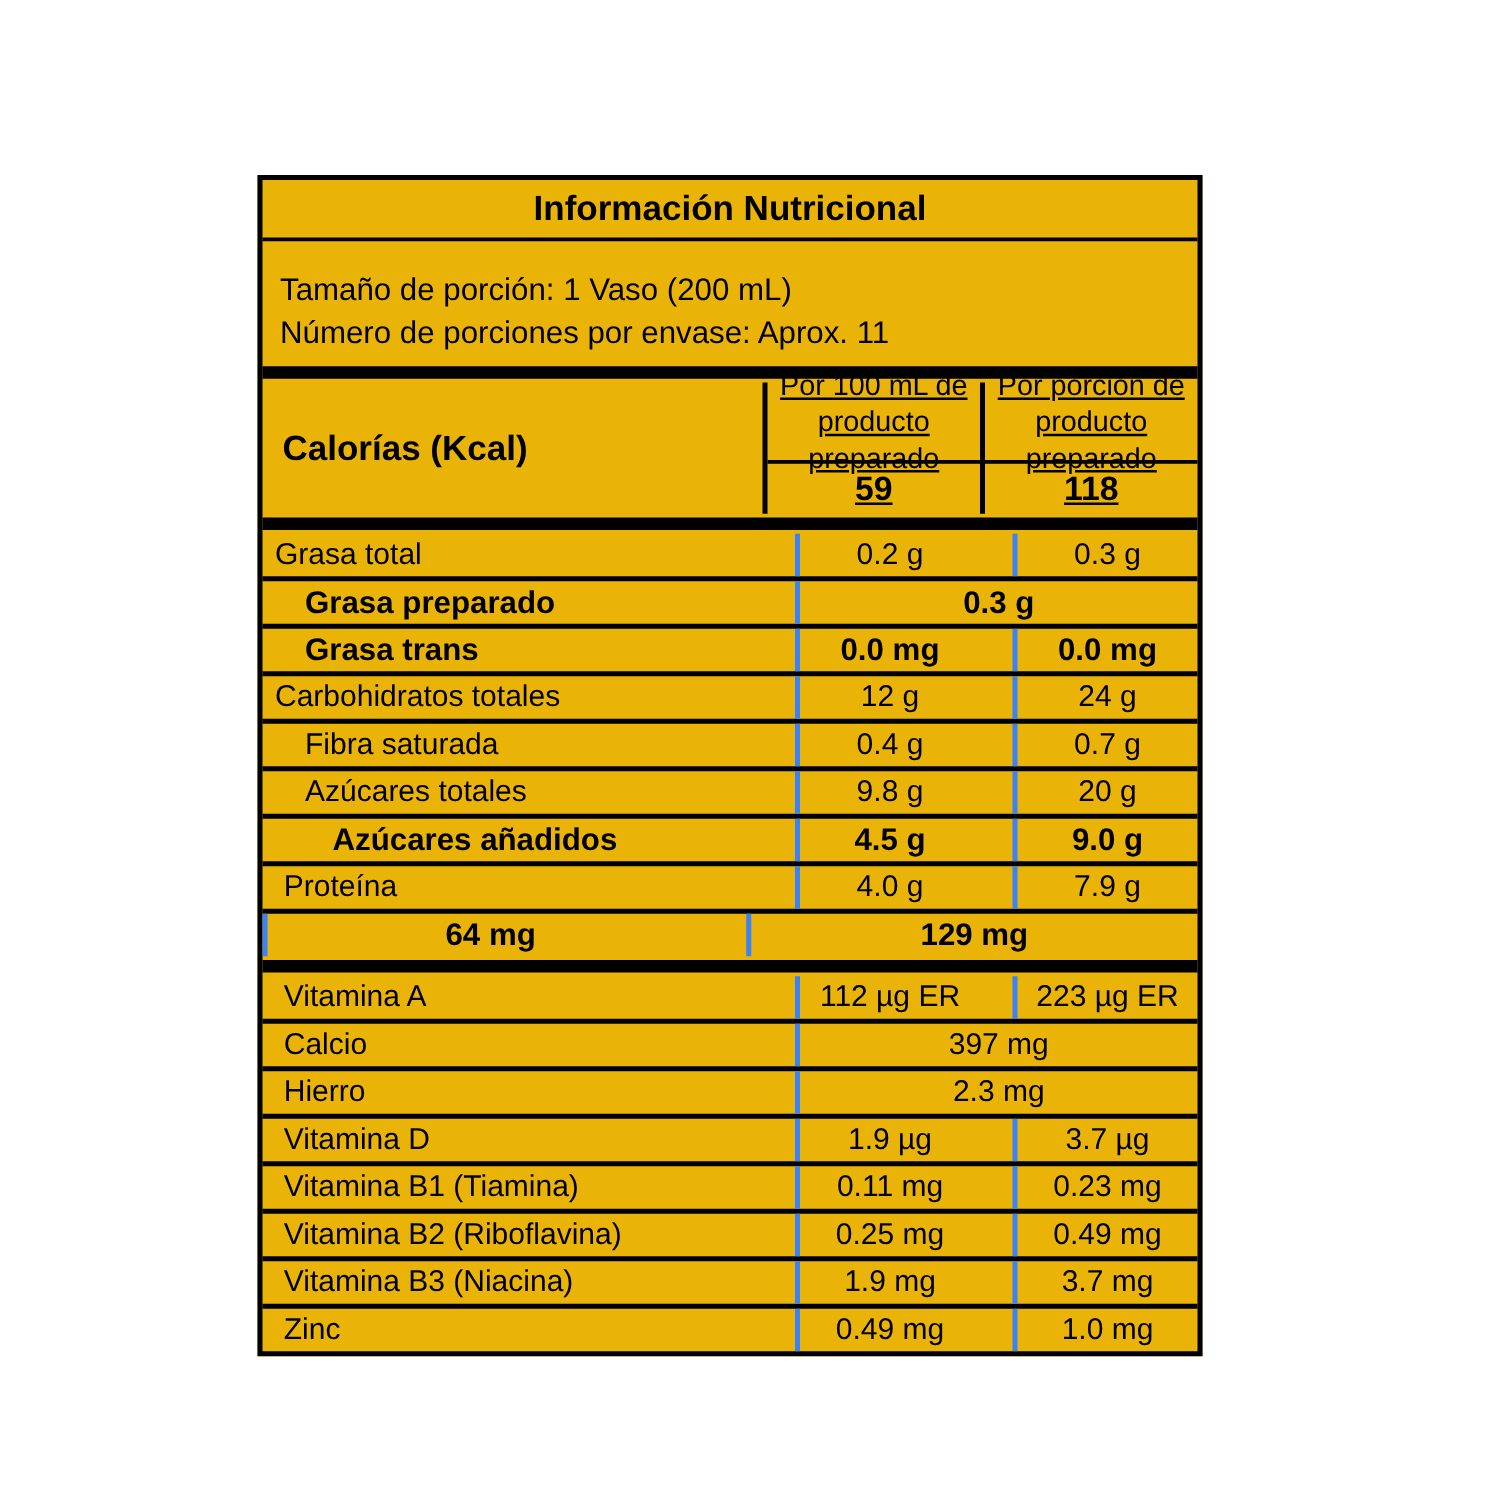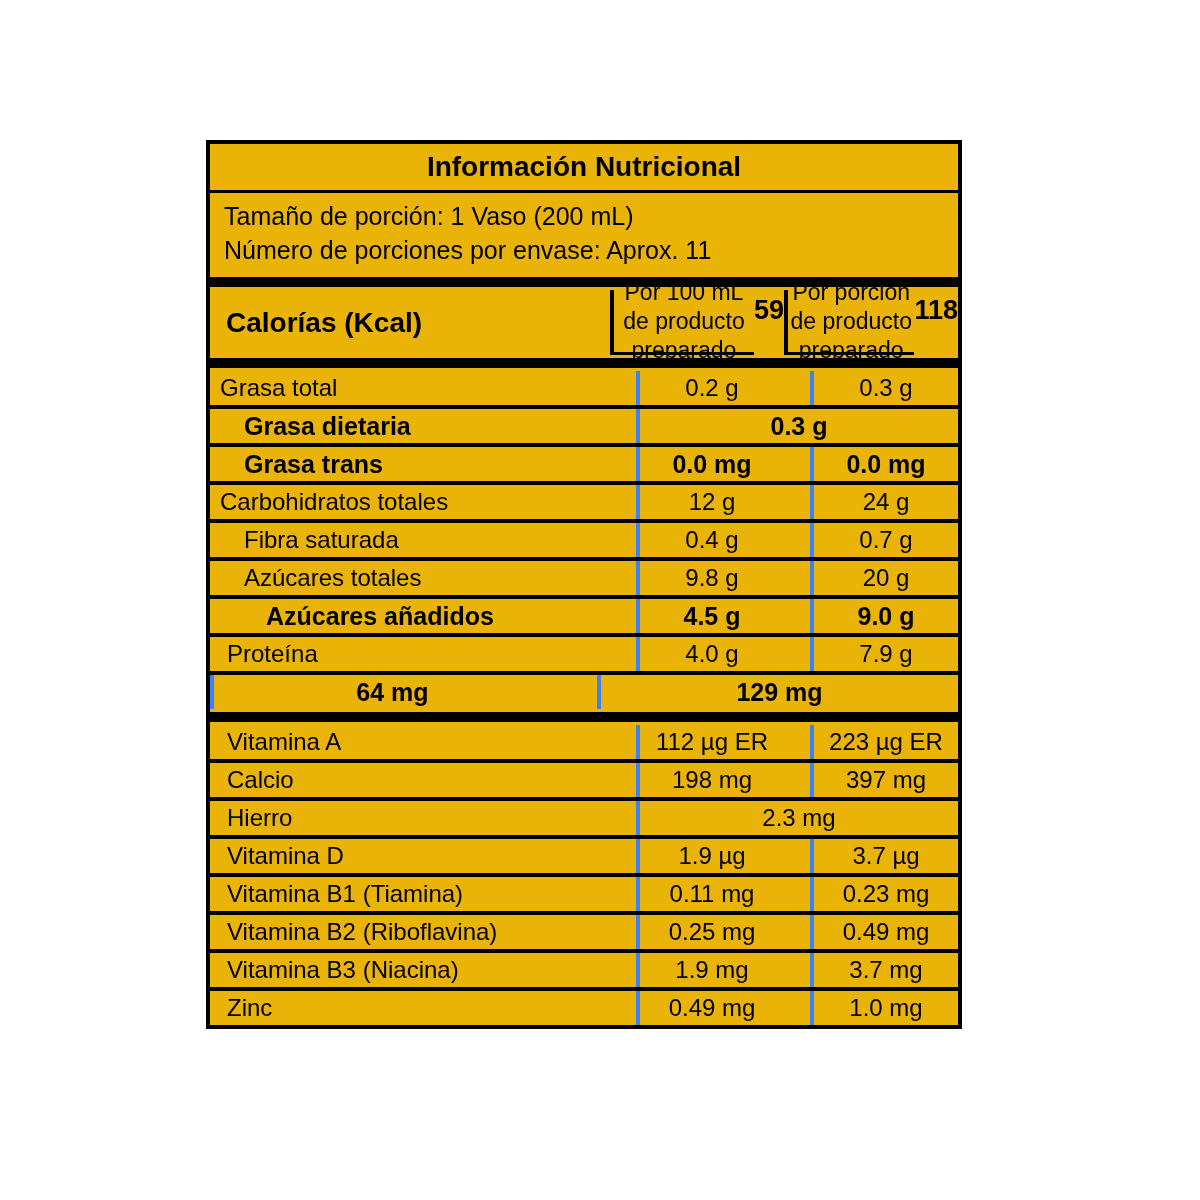--- a/index.html
+++ b/index.html
@@ -26,21 +26,21 @@
     height: 46px;
     display: flex;
     align-items: center;
     justify-content: center;
     font-weight: bold;
     font-size: 28px;
     border-bottom: 3px solid #000;
   }
   
   .serving {
-    padding: 6px 14px 7px 14px;
+    padding: 22px 14px 7px 14px;
     font-size: 25px;
     line-height: 34px;
   }
   
   .band {
     height: 10px;
     background: #000;
     margin: 3px 0;
   }
   
@@ -53,21 +53,22 @@
     padding-left: 16px;
     display: flex;
     align-items: center;
     font-weight: bold;
     font-size: 28px;
   }
   .cal-col {
     flex: 1;
     border-left: 4px solid #000;
     display: flex;
-    flex-direction: row;
+    flex-direction: column;
+    text-decoration: underline;
   }
   .cal-head {
     height: 62px;
     display: flex;
     align-items: center;
     justify-content: center;
     text-align: center;
     font-size: 23px;
     line-height: 29px;
     border-bottom: 3px solid #000;
@@ -142,21 +143,21 @@
 
   <div class="band"></div>
 
   <div class="rows">
     <div class="row">
       <div class="c1">Grasa total</div>
       <div class="c2">0.2 g</div>
       <div class="c3">0.3 g</div>
     </div>
     <div class="row b">
-      <div class="c1 ind1">Grasa dietaria</div>
+      <div class="c1 ind1">Grasa preparado</div>
       <div class="c2">0.3 g</div>
     </div>
     <div class="row b">
       <div class="c1 ind1">Grasa trans</div>
       <div class="c2">0.0 mg</div>
       <div class="c3">0.0 mg</div>
     </div>
     <div class="row">
       <div class="c1">Carbohidratos totales</div>
       <div class="c2">12 g</div>
@@ -191,21 +192,20 @@
   <div class="band"></div>
 
   <div class="rows">
     <div class="row">
       <div class="c1 indp">Vitamina A</div>
       <div class="c2">112 µg ER</div>
       <div class="c3">223 µg ER</div>
     </div>
     <div class="row">
       <div class="c1 indp">Calcio</div>
-      <div class="c2">198 mg</div>
       <div class="c3">397 mg</div>
     </div>
     <div class="row">
       <div class="c1 indp">Hierro</div>
       <div class="c2">2.3 mg</div>
     </div>
     <div class="row">
       <div class="c1 indp">Vitamina D</div>
       <div class="c2">1.9 µg</div>
       <div class="c3">3.7 µg</div>

